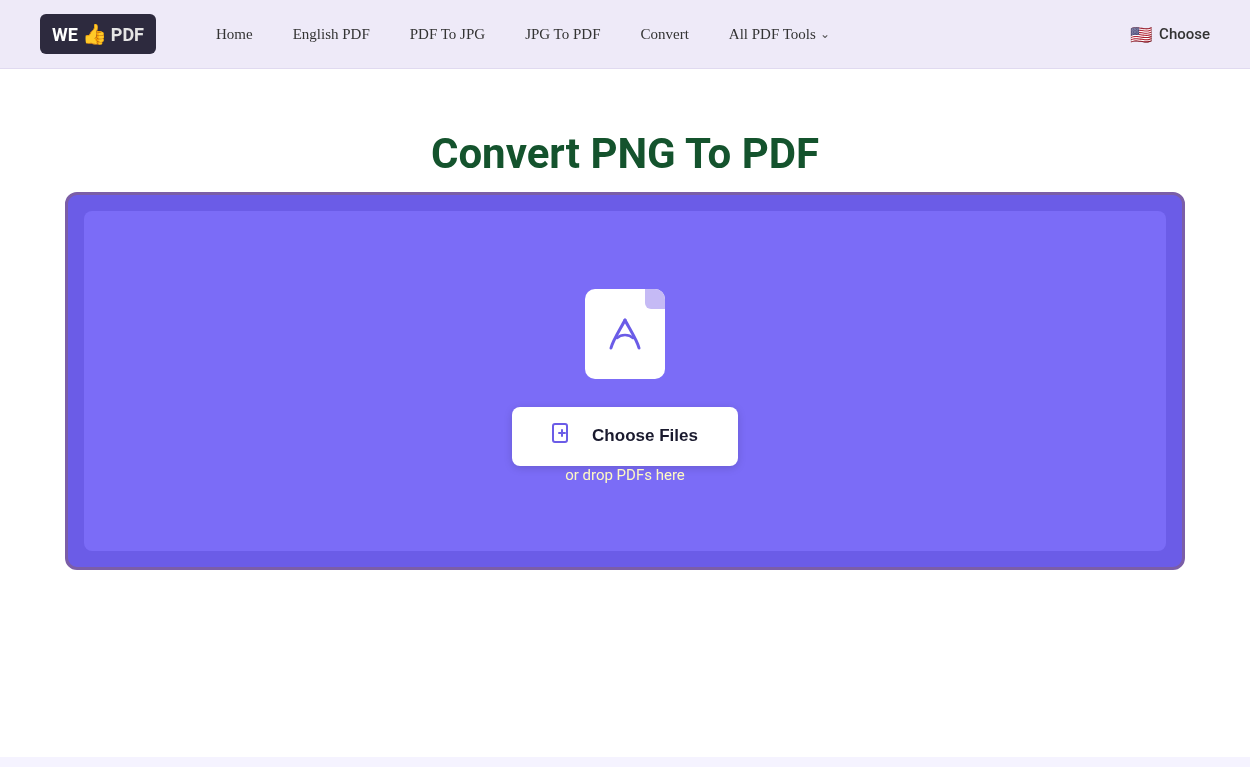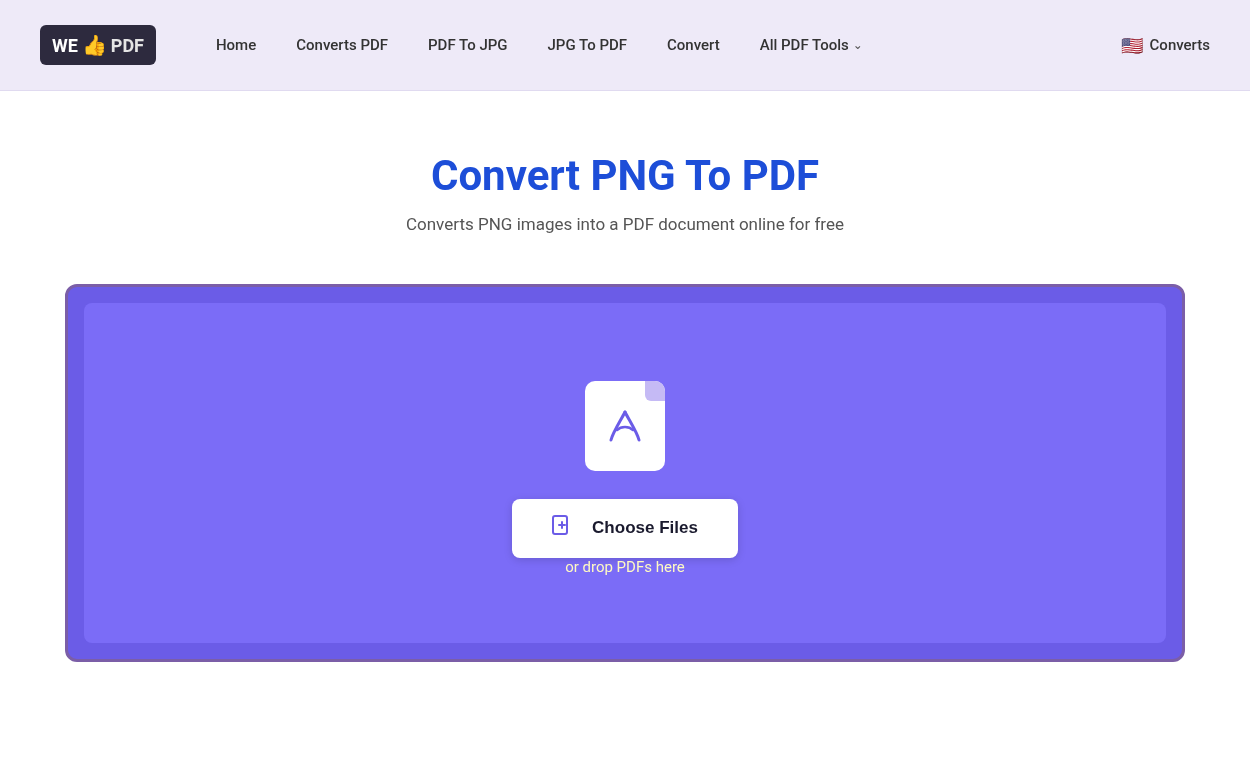--- a/index.html
+++ b/index.html
@@ -11,21 +11,21 @@
     body {
       font-family: -apple-system, BlinkMacSystemFont, 'Segoe UI', Roboto, sans-serif;
       background-color: #f5f3ff;
       min-height: 767px;
       width: 1250px;
     }
 
     
     header {
       background-color: #eeeaf8;
-      height: 91px;
+      height: 69px;
       display: flex;
       align-items: center;
       padding: 0 40px;
       border-bottom: 1px solid #e0daf0;
     }
 
     .logo {
       display: flex;
       align-items: center;
       margin-right: 60px;
@@ -55,20 +55,21 @@
 
     .logo-pdf {
       color: #e5e5e5;
     }
 
     nav {
       display: flex;
       align-items: flex-start;
       gap: 40px;
       flex: 1;
+      font-family: Liberation Serif, serif;
     }
 
     nav a {
       text-decoration: none;
       color: #333;
       font-size: 15px;
       font-weight: 500;
     }
 
     .all-pdf-tools {
@@ -103,21 +104,21 @@
       flex-direction: column;
       align-items: center;
       padding-top: 60px;
       background-color: #ffffff;
       min-height: calc(767px - 79px);
     }
 
     .page-title {
       font-size: 42px;
       font-weight: 700;
-      color: #1d4ed8;
+      color: #14532d;
       margin-bottom: 14px;
       text-align: right;
     }
 
     .page-subtitle {
       font-size: 17px;
       color: #555;
       margin-bottom: 50px;
       text-align: center;
     }
@@ -216,39 +217,38 @@
   <a href="#" class="logo">
     <div class="logo-box">
       <span class="logo-we">WE</span>
       <span class="logo-thumb">👍</span>
       <span class="logo-pdf">PDF</span>
     </div>
   </a>
 
   <nav>
     <a href="#">Home</a>
-    <a href="#">Converts PDF</a>
+    <a href="#">English PDF</a>
     <a href="#">PDF To JPG</a>
     <a href="#">JPG To PDF</a>
     <a href="#">Convert</a>
     <a href="#" class="all-pdf-tools">
       <span>All PDF Tools</span>
       <span class="chevron-down">⌄</span>
     </a>
   </nav>
 
   <div class="lang-selector">
     <span class="flag-icon">🇺🇸</span>
-    <span>Converts</span>
+    <span>Choose</span>
   </div>
 </header>
 
 <main>
   <h1 class="page-title">Convert PNG To PDF</h1>
-  <p class="page-subtitle">Converts PNG images into a PDF document online for free</p>
 
   <div class="drop-zone-outer">
     <div class="drop-zone-inner">
 
       <div class="pdf-icon-container">
         <div class="pdf-icon">
           <div class="pdf-acrobat">
             <svg class="acrobat-svg" viewBox="0 0 44 44" fill="none" xmlns="http://www.w3.org/2000/svg">
 
               <path d="M22 8 C18 16, 10 28, 8 36" stroke="#6b5ce7" stroke-width="3" stroke-linecap="round" fill="none"></path>

